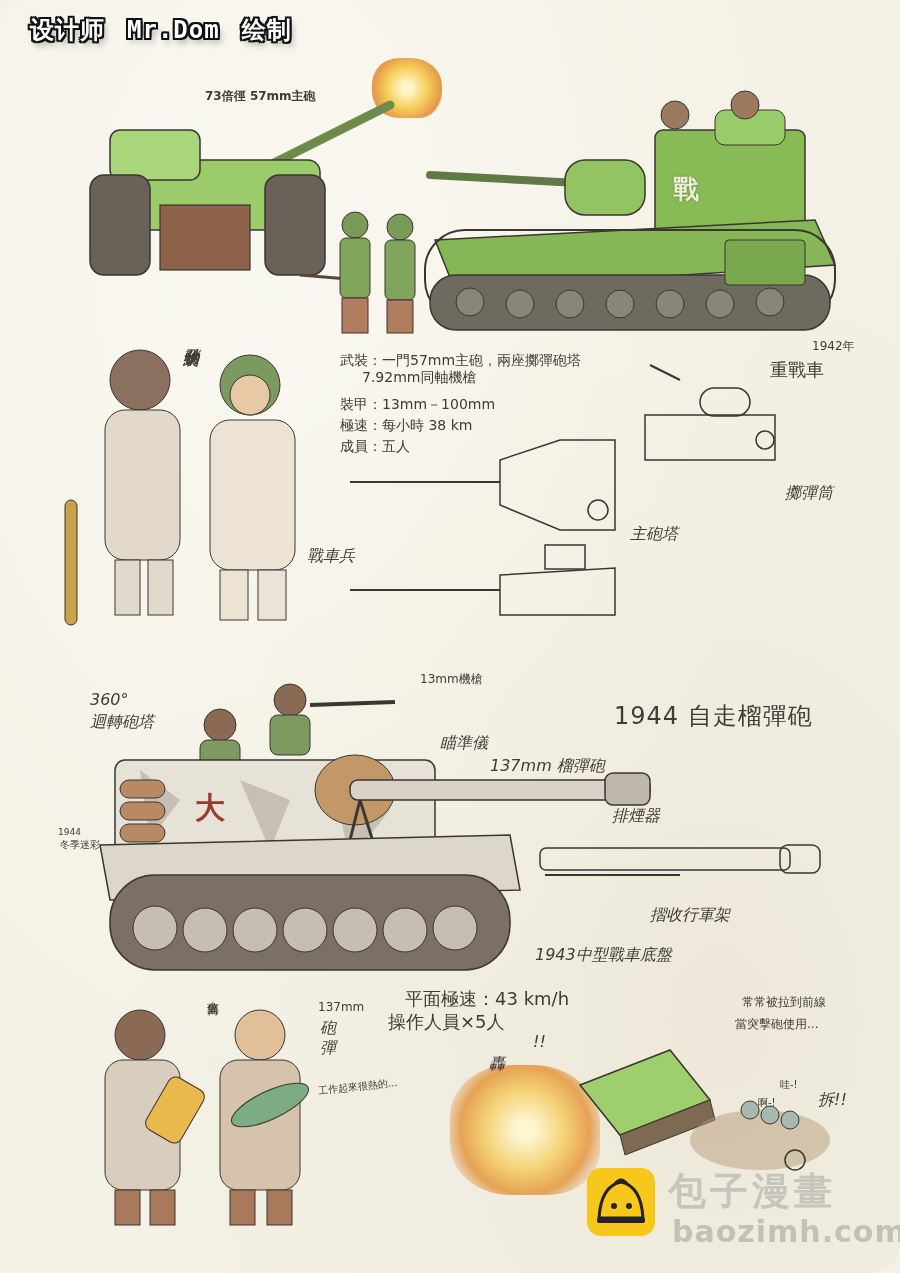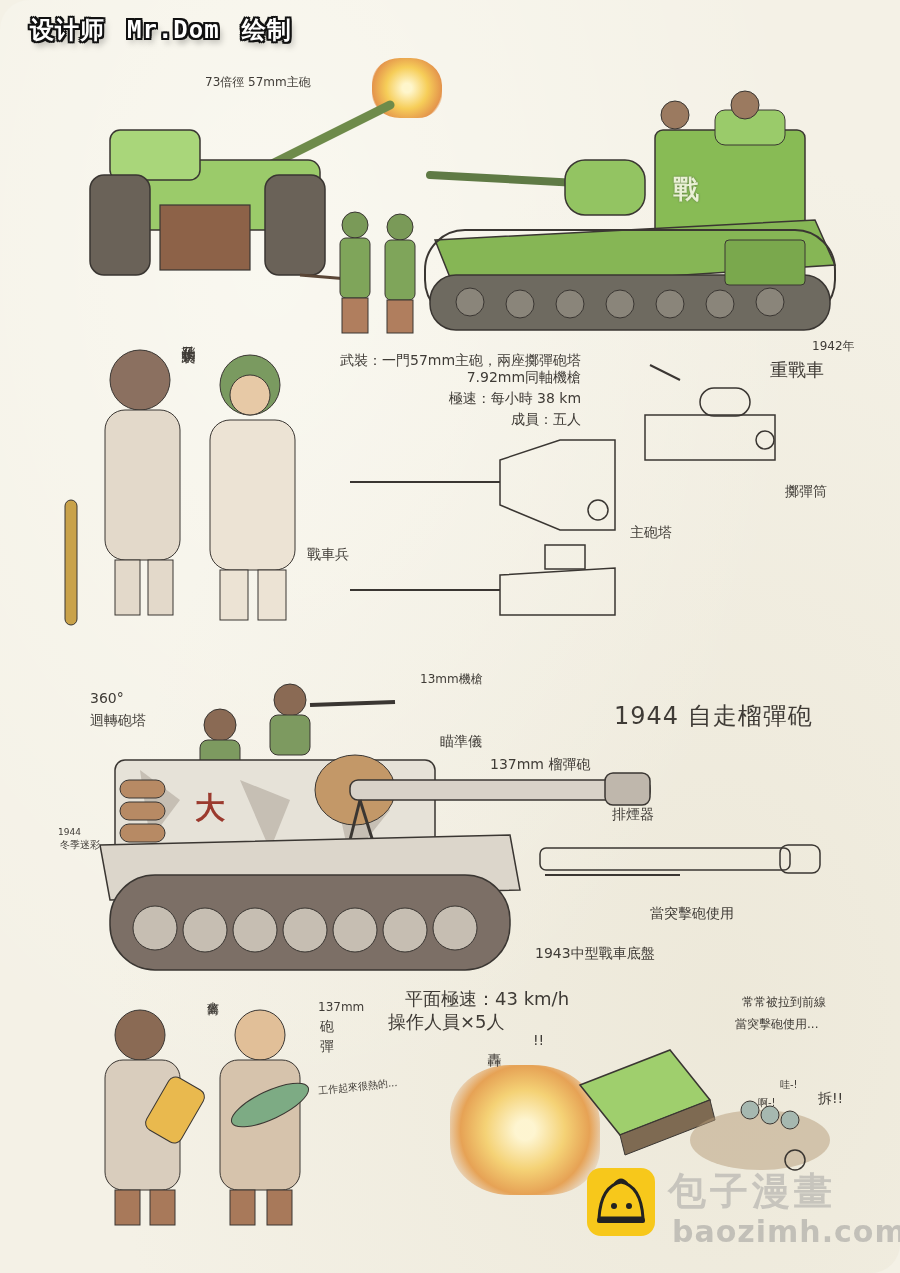--- a/index.html
+++ b/index.html
@@ -11,42 +11,42 @@
             radial-gradient(ellipse at 80% 80%, rgba(230,224,205,.5), transparent 60%),
             #f4f1e6; border-radius: 29px; }
   .abs { position:absolute; }
   .hand { font-family:"DejaVu Sans", sans-serif; color:#3f3b36; white-space:nowrap; }
   .title-banner { left:30px; top:14px; font-family:"DejaVu Sans Mono", monospace; font-weight:bold;
          font-size:24px; color:#fff; letter-spacing:1px;
          text-shadow: -2px -2px 0 #111, 2px -2px 0 #111, -2px 2px 0 #111, 2px 2px 0 #111,
                        0 2px 0 #111, 0 -2px 0 #111, 2px 0 0 #111, -2px 0 0 #111, 3px 5px 6px rgba(0,0,0,.35); }
   .title-banner span { margin-right:22px; }
   .label-sm { font-size:12px; }
-  .label-md { font-size:14px; }
+  .label-md { font-size:16px;font-style:italic; }
   .label-lg { font-size:18px; }
   .label-xl { font-size:24px; letter-spacing:1px; }
   .vertical { writing-mode: vertical-rl; letter-spacing:1px; }
-  .specs div { font-size:14px; line-height:21px;text-align:right; }
+  .specs div { font-size:14px; line-height:21px; }
   
   .blob { position:absolute; border-radius:40% 45% 35% 40%; opacity:.9; }
   svg { position:absolute; overflow:visible; }
   .watermark-logo { left:587px; top:1168px; width:68px; height:68px; border-radius:14px; background:#f7c81b; }
   .watermark-text { left:668px; top:1166px; font-size:38px; font-weight:bold; color:rgba(150,150,150,.45); letter-spacing:4px; }
   .watermark-url { left:672px; top:1214px; font-size:30px; font-weight:bold; color:rgba(140,140,140,.45); letter-spacing:1px; }
 </style>
 </head>
 <body>
 
 <div class="page">
 
   <div class="abs title-banner">
     <span>设计师</span><span>Mr.Dom</span><span>绘制</span>
   </div>
 
-  <div class="abs hand label-sm" style="left:205px;top:74px;">73倍徑 57mm主砲</div>
+  <div class="abs hand label-sm" style="left:205px;top:88px;font-weight:bold;">73倍徑 57mm主砲</div>
 
   <div class="blob" style="left:372px;top:58px;width:70px;height:60px;background:radial-gradient(circle,#fff6c8 10%,#f6c948 45%,#e28a3a 75%,transparent 80%);"></div>
 
   <svg style="left:90px;top:90px;" width="330" height="190">
     <line x1="170" y1="80" x2="300" y2="15" stroke="#6e8b4a" stroke-width="9" stroke-linecap="round"></line>
     <rect x="30" y="70" width="200" height="70" rx="12" fill="#9bcb6a" stroke="#3a3632" stroke-width="1.5"></rect>
     <rect x="20" y="40" width="90" height="50" rx="10" fill="#a9d67a" stroke="#3a3632" stroke-width="1.5"></rect>
     <rect x="0" y="85" width="60" height="100" rx="14" fill="#6a6258" stroke="#3a3632" stroke-width="1.5"></rect>
     <rect x="175" y="85" width="60" height="100" rx="14" fill="#6a6258" stroke="#3a3632" stroke-width="1.5"></rect>
     <rect x="70" y="115" width="90" height="65" fill="#8d6248" stroke="#3a3632" stroke-width="1.2"></rect>
@@ -84,20 +84,21 @@
     <rect x="310" y="150" width="80" height="45" rx="4" fill="#7aa84d" stroke="#3a3632"></rect>
   </svg>
   <div class="abs" style="left:673px;top:172px;font-size:26px;color:#e9f0d4;font-weight:bold;text-shadow:0 0 2px #4f6a38;">戰</div>
 
   <div class="abs hand label-sm" style="left:812px;top:338px;">1942年</div>
   <div class="abs hand label-lg" style="left:770px;top:358px;">重戰車</div>
 
   <div class="abs specs hand" style="left:340px;top:350px;">
     <div>武裝：一門57mm主砲，兩座擲彈砲塔</div>
     <div style="padding-left:22px;margin-top:-4px;">7.92mm同軸機槍</div>
+    <div style="margin-top:6px;">裝甲：13mm－100mm</div>
     <div>極速：每小時 38 km</div>
     <div>成員：五人</div>
   </div>
 
   <svg style="left:640px;top:360px;" width="140" height="110">
     <line x1="10" y1="5" x2="40" y2="20" stroke="#3a3632" stroke-width="2"></line>
     <rect x="60" y="28" width="50" height="28" rx="14" fill="none" stroke="#3a3632" stroke-width="1.5"></rect>
     <rect x="5" y="55" width="130" height="45" fill="none" stroke="#3a3632" stroke-width="1.5"></rect>
     <circle cx="125" cy="80" r="9" fill="none" stroke="#3a3632" stroke-width="1.5"></circle>
   </svg>
@@ -173,21 +174,21 @@
   </svg>
   <div class="abs" style="left:195px;top:788px;font-size:30px;font-weight:bold;color:#9b3a2e;">大</div>
 
   <div class="abs hand label-md" style="left:612px;top:806px;">排煙器</div>
 
   <svg style="left:520px;top:840px;" width="310" height="50">
     <rect x="20" y="8" width="250" height="22" rx="6" fill="none" stroke="#3a3632" stroke-width="1.5"></rect>
     <rect x="260" y="5" width="40" height="28" rx="8" fill="none" stroke="#3a3632" stroke-width="1.5"></rect>
     <line x1="25" y1="35" x2="160" y2="35" stroke="#3a3632" stroke-width="2"></line>
   </svg>
-  <div class="abs hand label-md" style="left:650px;top:905px;">當突擊砲使用</div>
+  <div class="abs hand label-md" style="left:650px;top:905px;">摺收行軍架</div>
   <div class="abs hand label-md" style="left:535px;top:945px;">1943中型戰車底盤</div>
 
   <div class="abs hand label-lg" style="left:405px;top:987px;">平面極速：43 km/h</div>
   <div class="abs hand label-lg" style="left:388px;top:1010px;text-align:right;">操作人員×5人</div>
 
   <div class="abs hand label-sm vertical" style="left:204px;top:992px;">火藥筒</div>
   <div class="abs hand label-sm" style="left:318px;top:1000px;">137mm</div>
   <div class="abs hand label-md" style="left:320px;top:1018px;">砲</div>
   <div class="abs hand label-md" style="left:320px;top:1038px;">彈</div>
   <div class="abs hand" style="left:318px;top:1080px;font-size:10px;transform:rotate(-6deg);">工作起來很熱的...</div>

